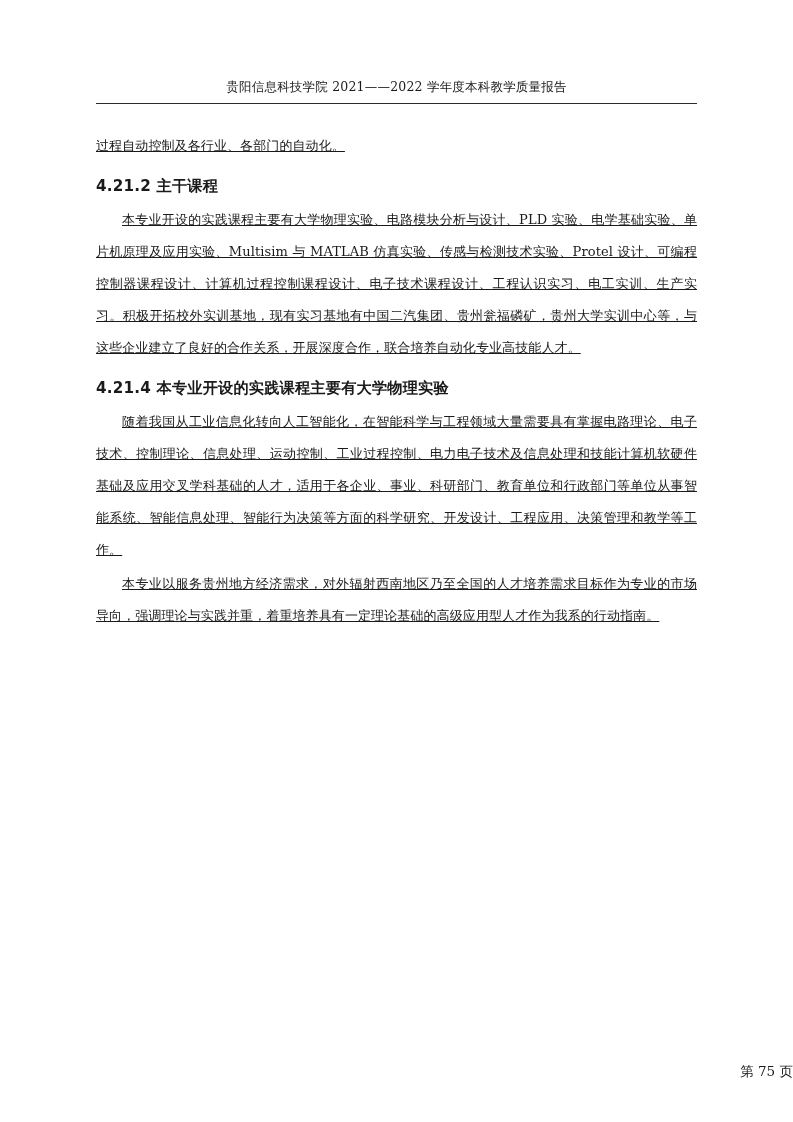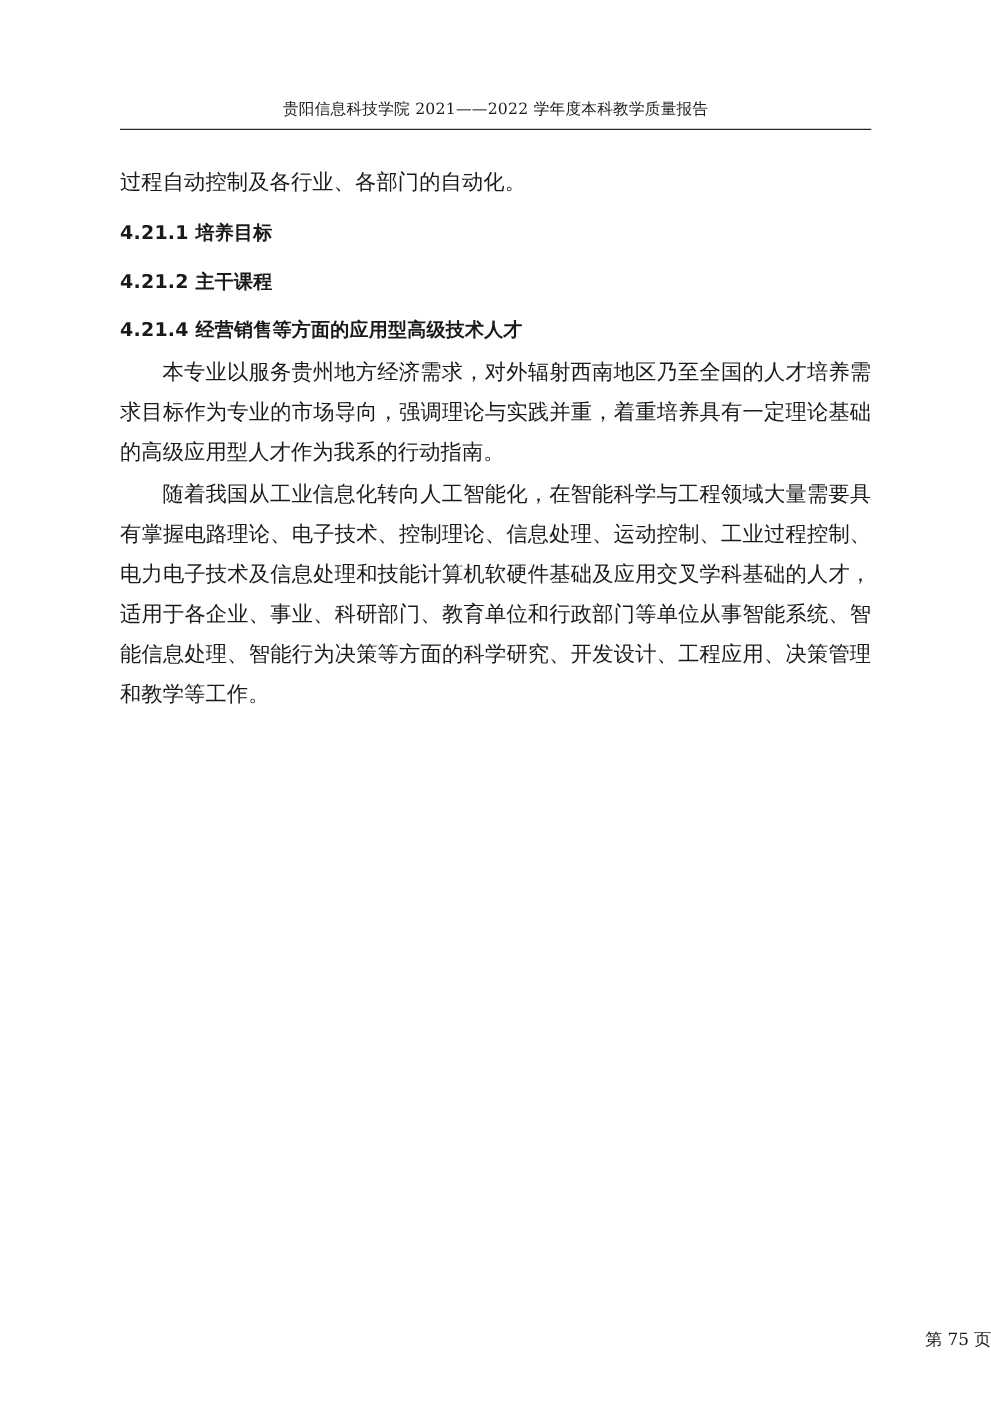--- a/index.html
+++ b/index.html
@@ -27,26 +27,27 @@
     text-align: center;
     font-size: 12.5px;
     letter-spacing: 0.2px;
     color: #1a1a1a;
     padding-bottom: 7px;
     border-bottom: 1.2px solid #2a2a2a;
     margin-bottom: 26px;
     white-space: nowrap;
   }
   .body-text {
-    font-size: 17px;
+    font-size: 13px;
     line-height: 32px;
     text-align: justify;
     text-justify: inter-ideograph;
     margin: 0 0 2px 0;
     letter-spacing: 0.1px;
+    text-decoration: underline;
   }
   .indent {
     text-indent: 2em;
   }
   .section-heading {
     font-family: "DejaVu Sans", "Liberation Sans", sans-serif;
     font-size: 15.2px;
     font-weight: bold;
     line-height: 30px;
     margin: 9px 0 3px 0;
@@ -66,30 +67,30 @@
 </head>
 <body>
 
 <div class="page">
 
   <div class="header">贵阳信息科技学院 2021——2022 学年度本科教学质量报告</div>
 
   <div>
     <p class="body-text">过程自动控制及各行业、各部门的自动化。</p>
 
-    <div class="section-heading">4.21.1 培养目标</div>
 
 
     <div class="section-heading">4.21.2 主干课程</div>
 
 
 
+    <p class="body-text indent">本专业开设的实践课程主要有大学物理实验、电路模块分析与设计、PLD 实验、电学基础实验、单片机原理及应用实验、Multisim 与 MATLAB 仿真实验、传感与检测技术实验、Protel 设计、可编程控制器课程设计、计算机过程控制课程设计、电子技术课程设计、工程认识实习、电工实训、生产实习。积极开拓校外实训基地，现有实习基地有中国二汽集团、贵州瓮福磷矿，贵州大学实训中心等，与这些企业建立了良好的合作关系，开展深度合作，联合培养自动化专业高技能人才。</p>
 
-    <div class="section-heading">4.21.4 经营销售等方面的应用型高级技术人才</div>
+    <div class="section-heading">4.21.4 本专业开设的实践课程主要有大学物理实验</div>
+
+    <p class="body-text indent tight">随着我国从工业信息化转向人工智能化，在智能科学与工程领域大量需要具有掌握电路理论、电子技术、控制理论、信息处理、运动控制、工业过程控制、电力电子技术及信息处理和技能计算机软硬件基础及应用交叉学科基础的人才，适用于各企业、事业、科研部门、教育单位和行政部门等单位从事智能系统、智能信息处理、智能行为决策等方面的科学研究、开发设计、工程应用、决策管理和教学等工作。</p>
 
     <p class="body-text indent">本专业以服务贵州地方经济需求，对外辐射西南地区乃至全国的人才培养需求目标作为专业的市场导向，强调理论与实践并重，着重培养具有一定理论基础的高级应用型人才作为我系的行动指南。</p>
-
-    <p class="body-text indent tight">随着我国从工业信息化转向人工智能化，在智能科学与工程领域大量需要具有掌握电路理论、电子技术、控制理论、信息处理、运动控制、工业过程控制、电力电子技术及信息处理和技能计算机软硬件基础及应用交叉学科基础的人才，适用于各企业、事业、科研部门、教育单位和行政部门等单位从事智能系统、智能信息处理、智能行为决策等方面的科学研究、开发设计、工程应用、决策管理和教学等工作。</p>
 
   </div>
 
   <div class="footer">第 75 页</div>
 </div>
 
 </body></html>

